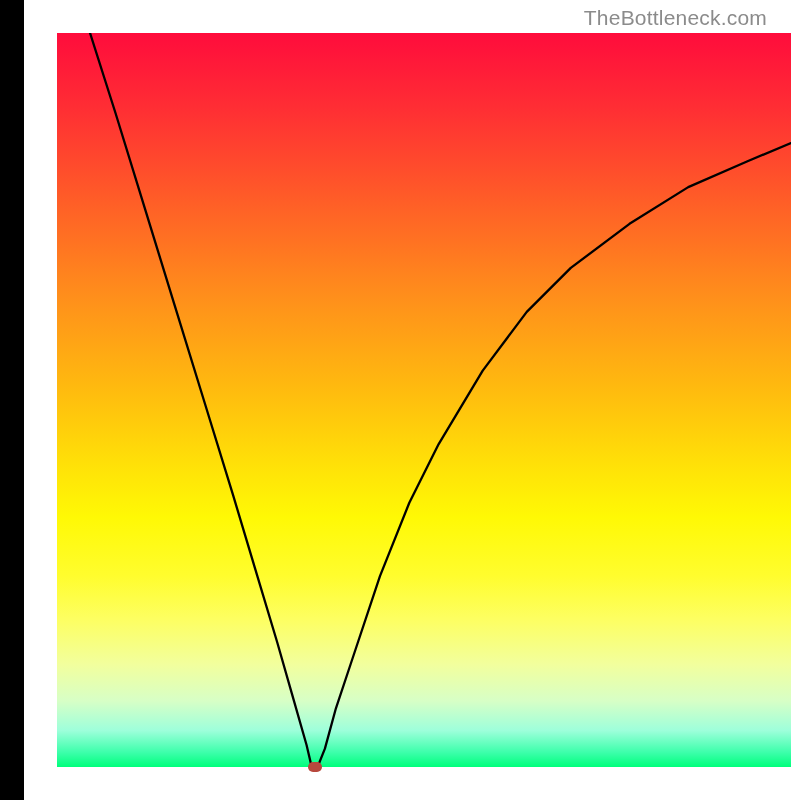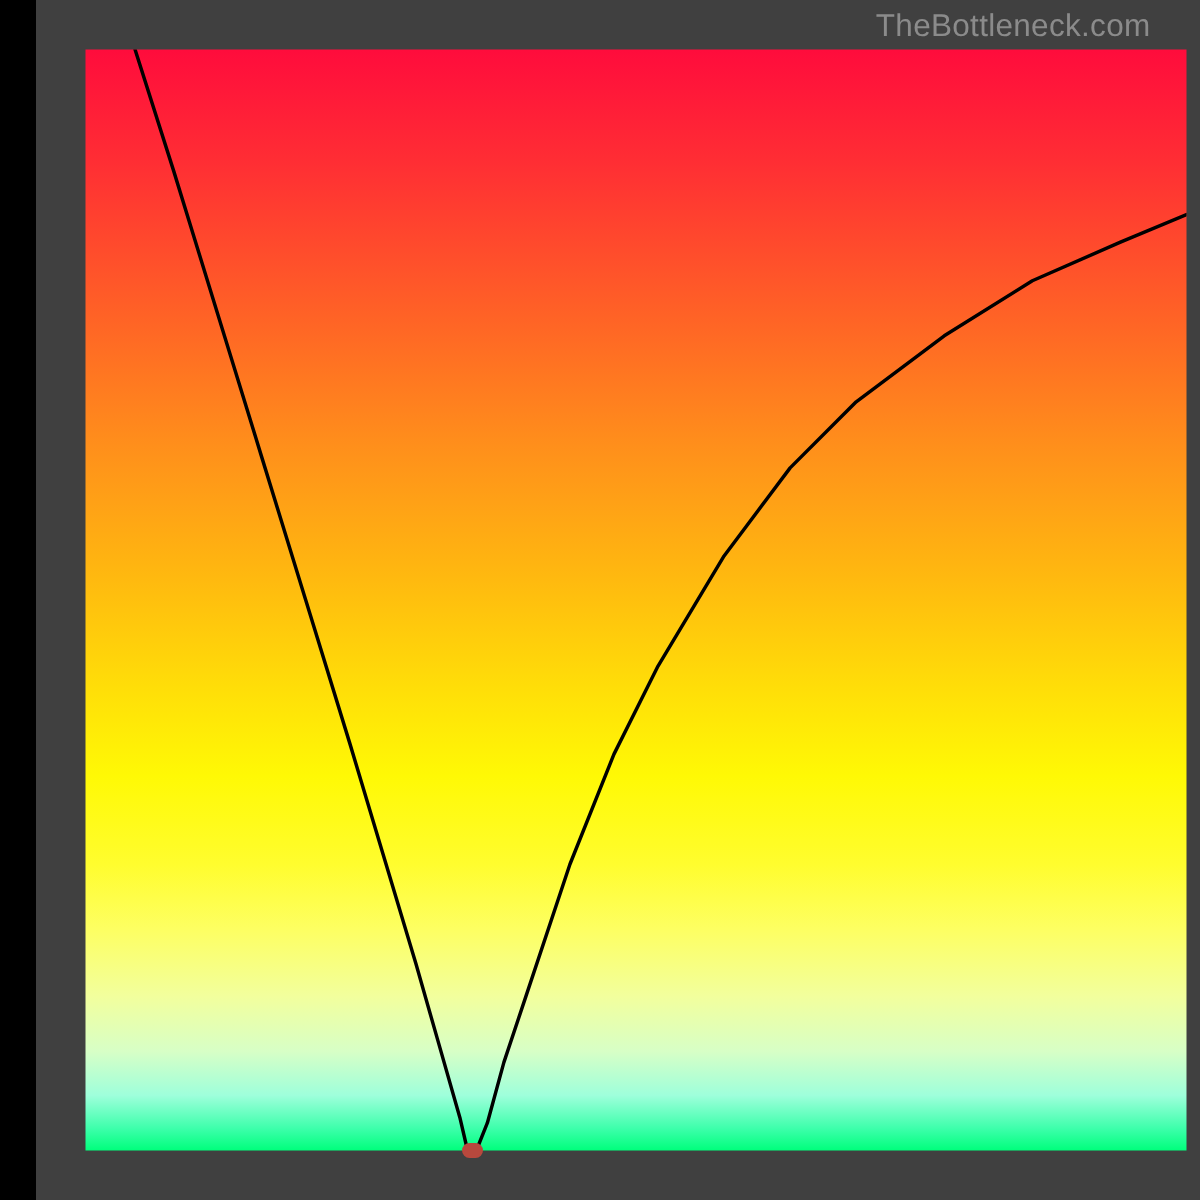--- a/index.html
+++ b/index.html
@@ -1,18 +1,18 @@
 <!DOCTYPE html>
 <html><head>
 <meta charset="utf-8">
 <style>
   * { margin: 0; padding: 0; box-sizing: border-box; }
   html, body { width: 800px; height: 800px; overflow: hidden; }
   body { background: #000; font-family: Arial, Helvetica, sans-serif; position: relative; }
-  .frame { position: absolute; inset: 0; background: #404040; margin-left: 24px; }
+  .frame { position: absolute; inset: 0; background: #ffffff; margin-left: 24px; }
   .plot {
     position: absolute;
     left: 33px; top: 33px;
     width: 734px; height: 734px;
     background: linear-gradient(to bottom,
       #ff0c3c 0%,
       #ff2d34 10%,
       #ff5a28 22%,
       #ff8f1b 36%,
       #ffb90f 48%,

